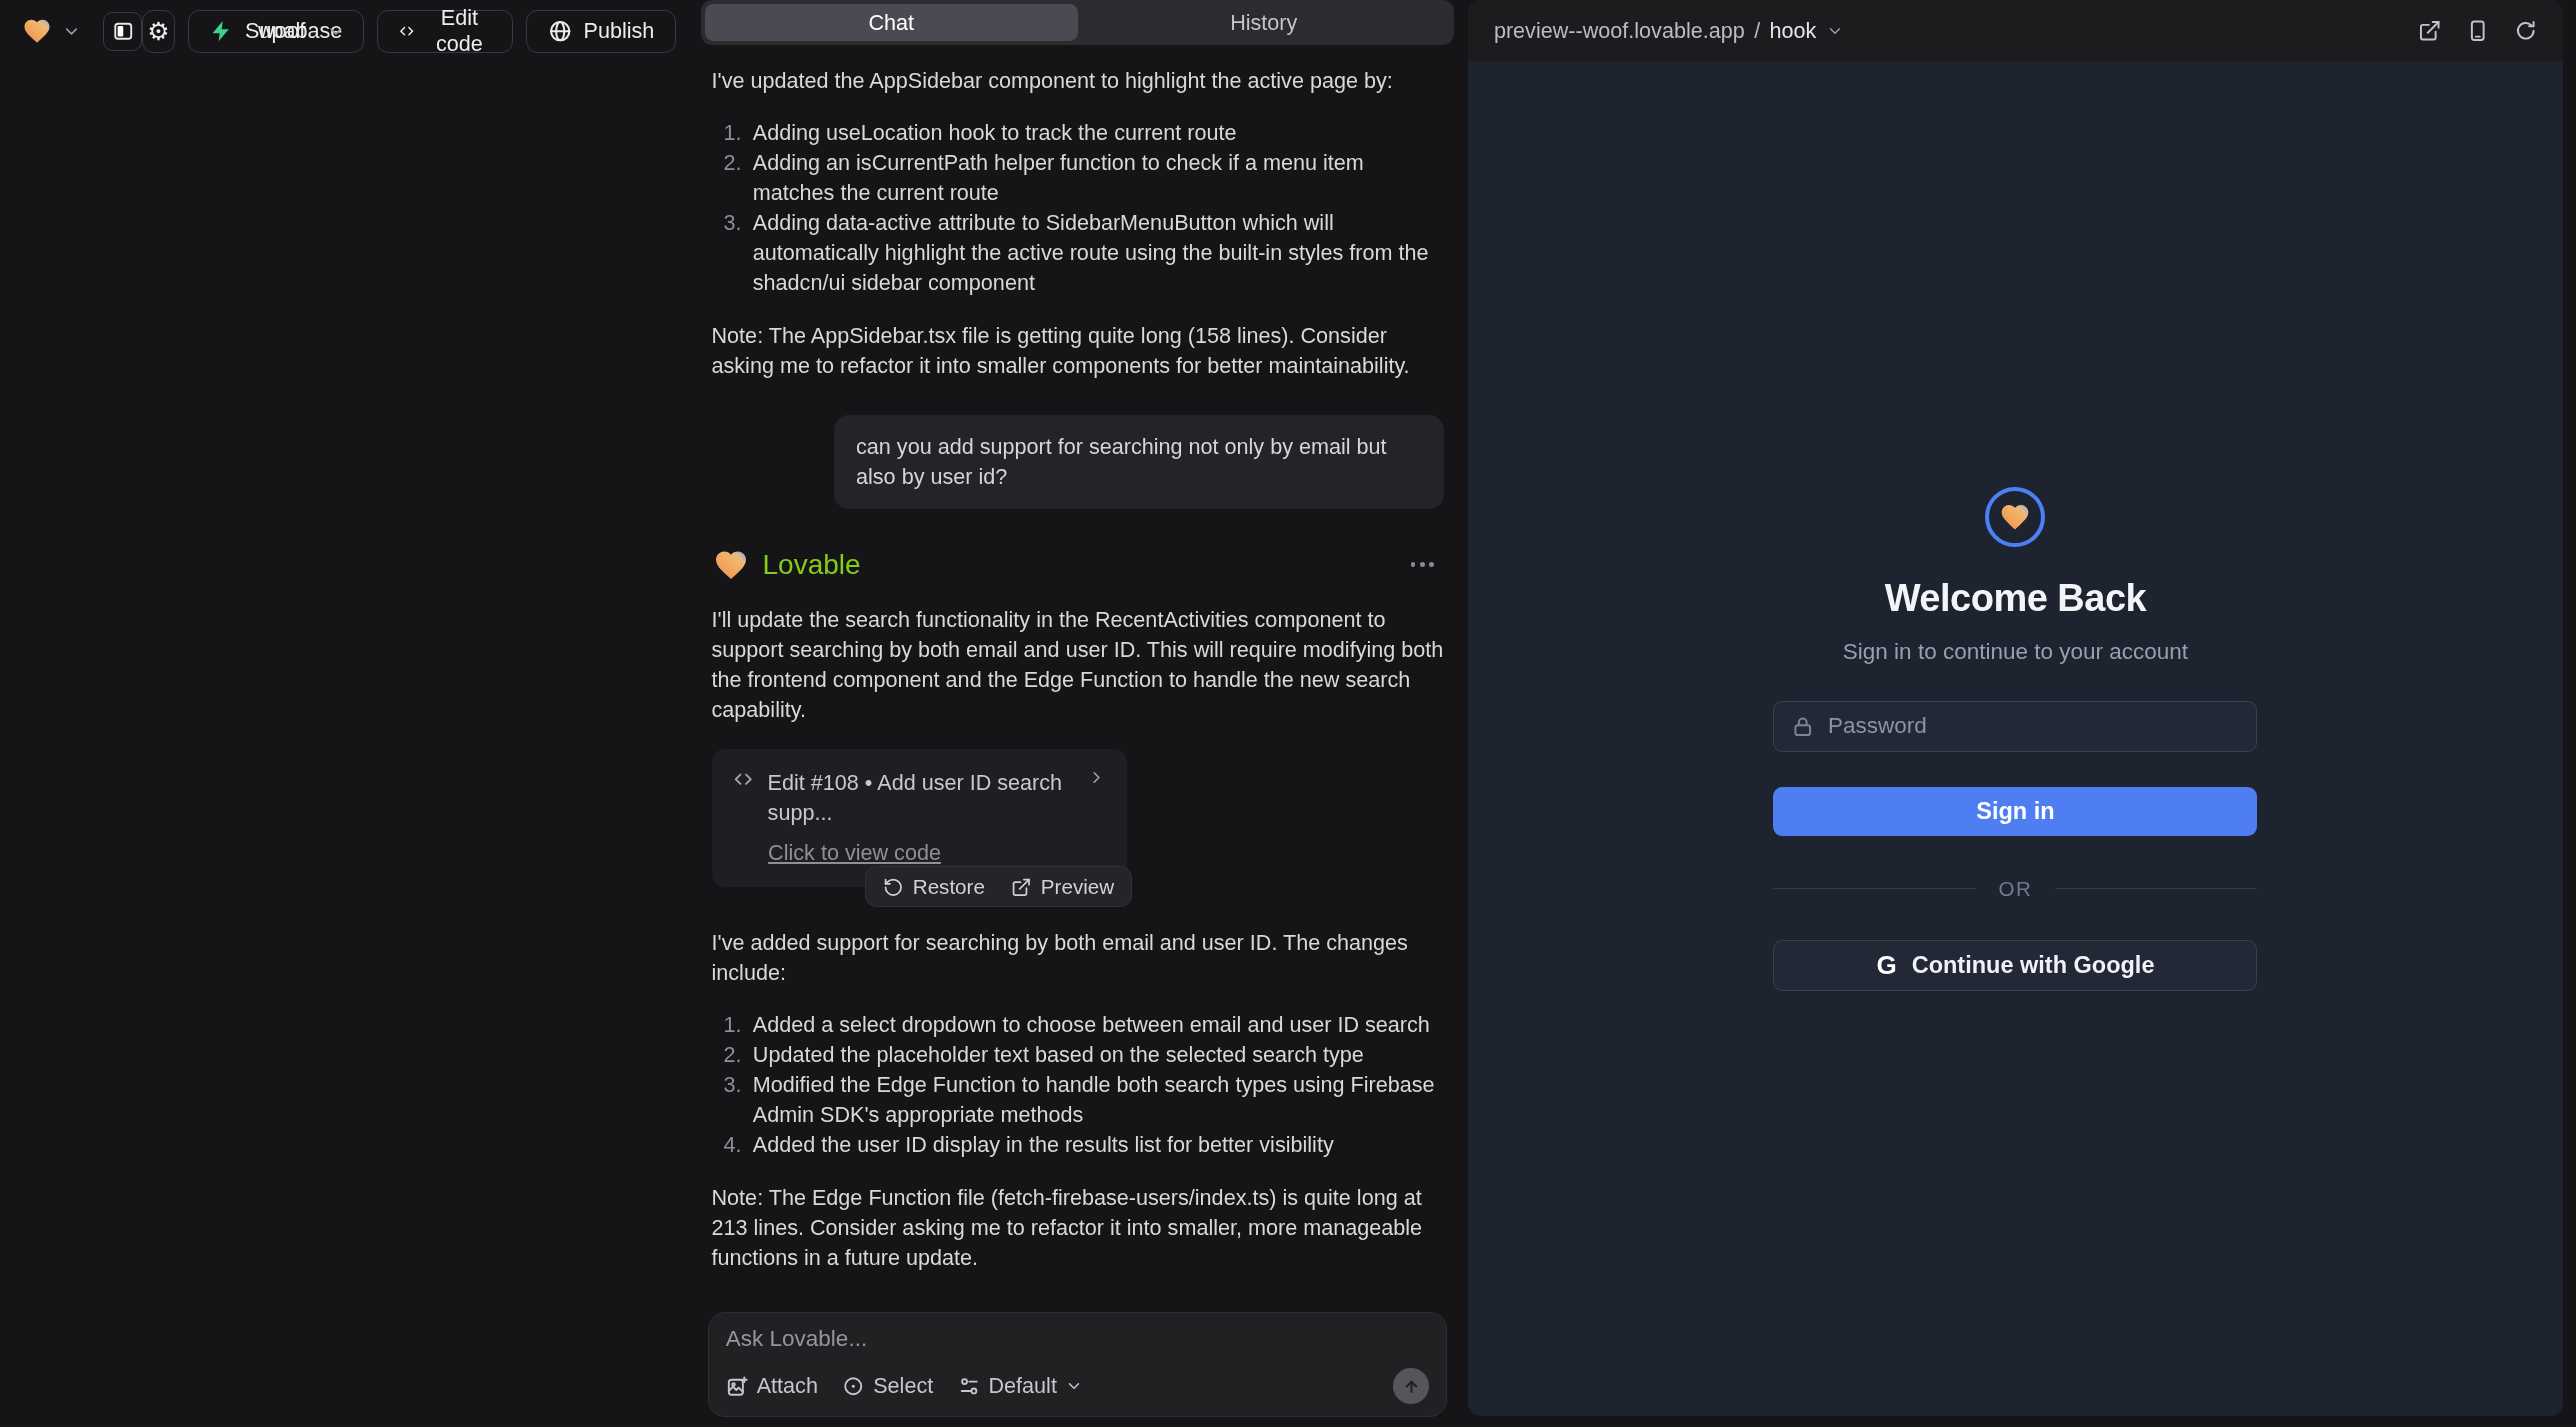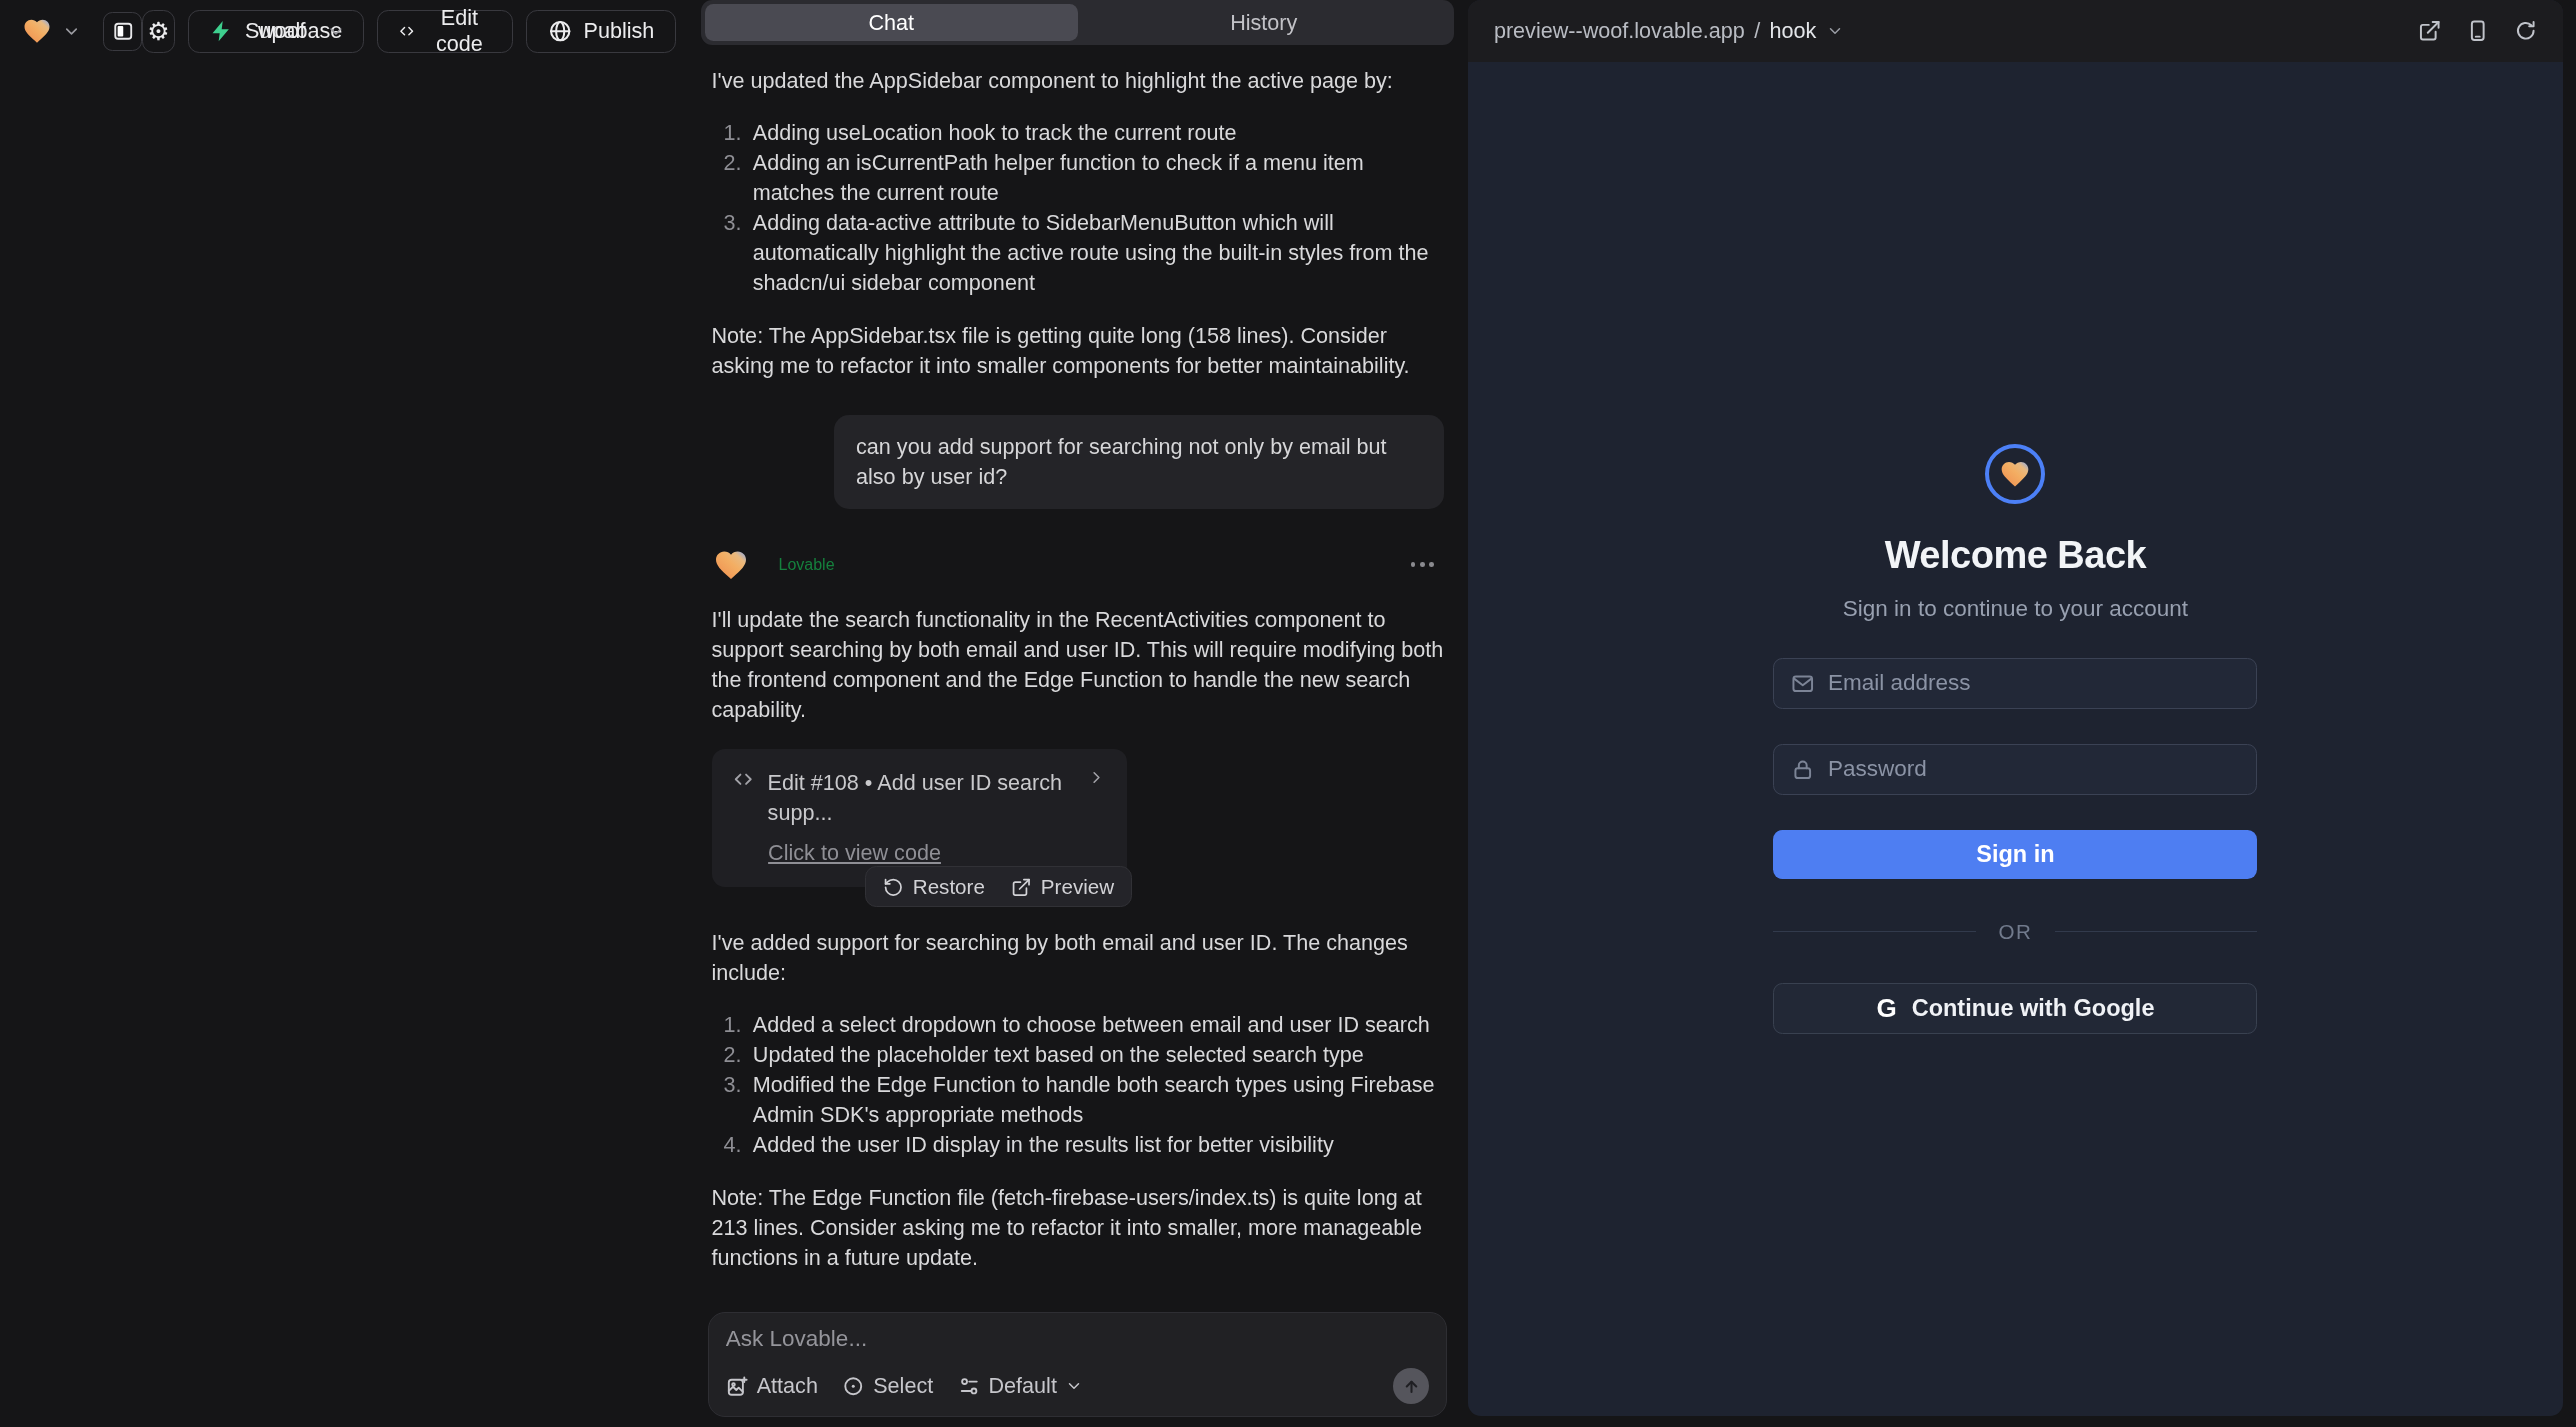--- a/index.html
+++ b/index.html
@@ -56,21 +56,21 @@
   ol.chat-list { list-style:none; counter-reset:n; margin:22.5px 0 0 5.6px; }
   ol.chat-list li { counter-increment:n; display:flex; gap:11.3px; }
   ol.chat-list li::before { content:counter(n) "."; color:#8e8e94; min-width:24.4px; text-align:right; flex:0 0 24.4px; }
 
   .user-bubble {
     margin:34px 0 0 auto; max-width:610px; background:#242428; border-radius:15px;
     padding:17px 22.5px; color:#d6d6d8;
   }
   .assistant-header { margin-top:38px; display:flex; align-items:center; gap:13px; }
   .assistant-header .av { width:38px; height:36px; }
-  .assistant-name { color:#15803d; font-size:16px;margin-left:16px; }
+  .assistant-name { color:#84cc16; font-size:28px; }
   .msg-menu { margin-left:auto; margin-right:9.4px; display:flex; gap:4.7px; cursor:pointer; }
   .msg-menu i { width:4.7px; height:4.7px; border-radius:50%; background:#8a8a8f; }
 
   .edit-card-wrap { position:relative; margin:24.4px 0 41px 0; width:415px; }
   .edit-card {
     background:#1f1f23; border-radius:13px; padding:19px 20.6px; cursor:pointer;
   }
   .edit-card .row { display:flex; align-items:flex-start; gap:13px; color:#c9c9cc; }
   .edit-card .row svg { width:22.5px; height:22.5px; stroke:#a2a2a8; flex:0 0 auto; }
   .edit-card .row .chev { margin-left:auto; width:19px; height:19px; }
@@ -394,27 +394,20 @@
           <div class="logo-ring">
             <svg viewBox="0 0 24 24">
               <path fill="url(#heartGrad)" stroke="none" d="M12 21.35l-1.45-1.32C5.4 15.36 2 12.28 2 8.5 2 5.42 4.42 3 7.5 3c1.74 0 3.41.81 4.5 2.09C13.09 3.81 14.76 3 16.5 3 19.58 3 22 5.42 22 8.5c0 3.78-3.4 6.86-8.55 11.54L12 21.35z"></path>
             </svg>
           </div>
           <h1 class="signin-title">Welcome Back</h1>
           <p class="signin-sub">Sign in to continue to your account</p>
 
           <div class="field">
             <svg viewBox="0 0 24 24">
-              <rect x="2.5" y="4.5" width="19" height="15" rx="2.5"></rect>
-                <polyline points="3.5 7 12 13.5 20.5 7"></polyline>
-            </svg>
-            <input placeholder="Email address" style="">
-          </div>
-          <div class="field">
-            <svg viewBox="0 0 24 24">
               <rect x="4.5" y="10.5" width="15" height="10" rx="2.5"></rect>
                 <path d="M8 10.5V7.5a4 4 0 0 1 8 0v3"></path>
             </svg>
             <input type="password" placeholder="Password" style="">
           </div>
 
           <button class="signin-btn">Sign in</button>
 
           <div class="divider">
             <span class="line"></span>

